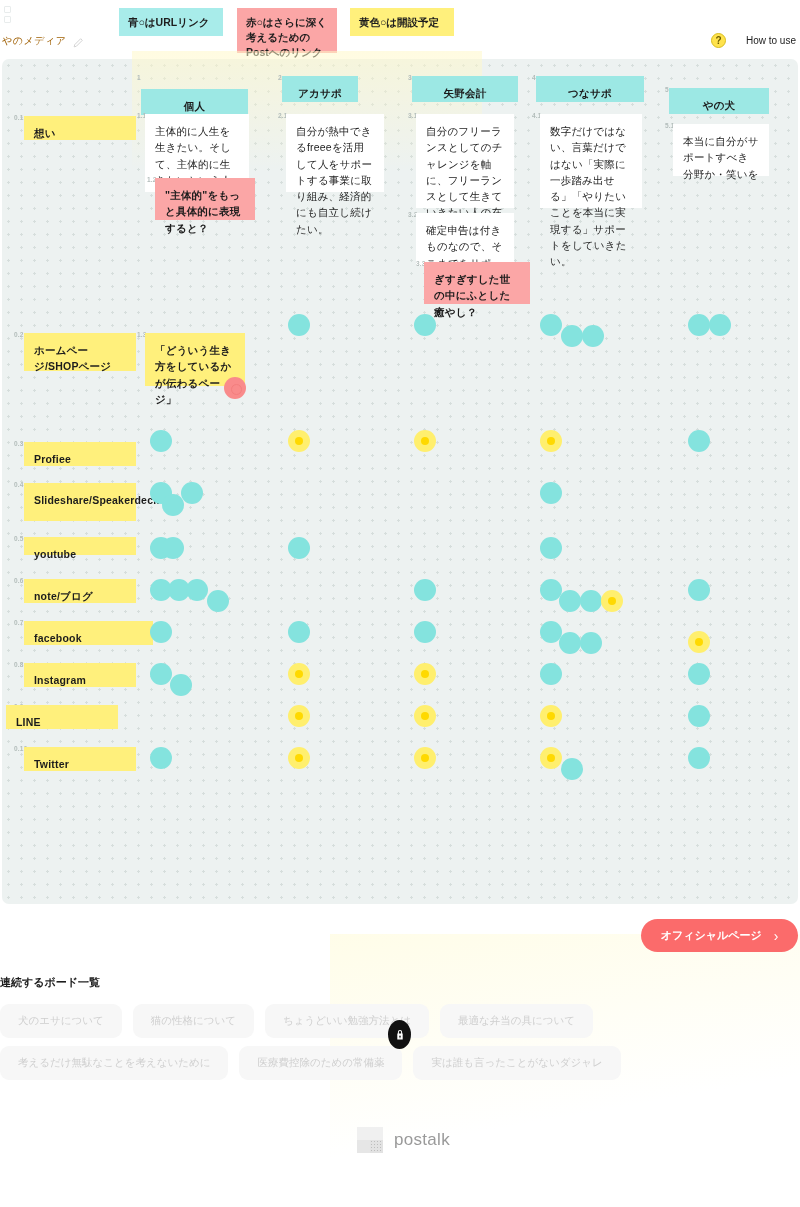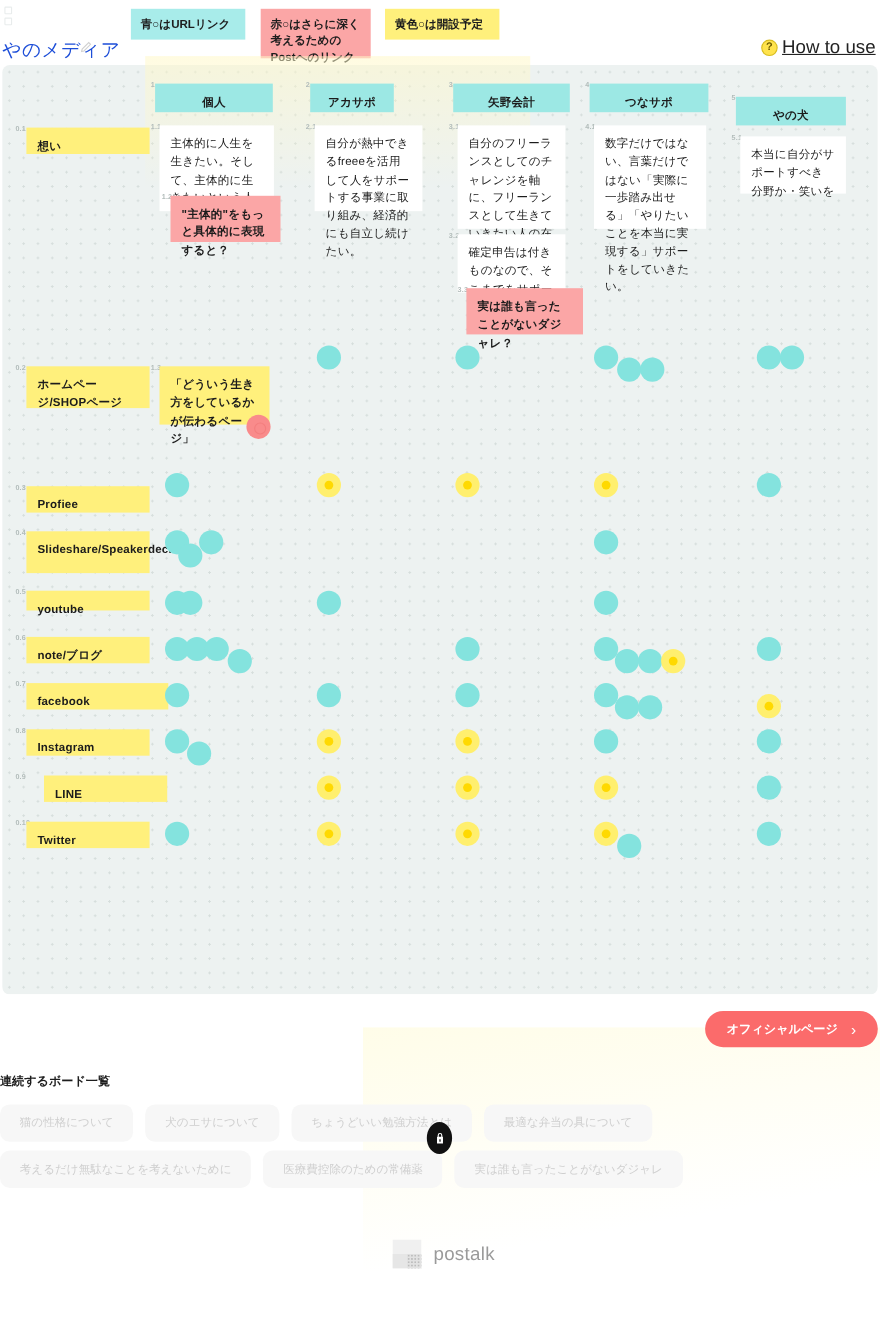--- a/index.html
+++ b/index.html
@@ -8,34 +8,34 @@
     background: #ffffff;
     font-family: "Liberation Sans", "DejaVu Sans", sans-serif;
     overflow: hidden;
   }
   #root { position: relative; width: 800px; height: 1207px; }
 
   
   .topbar { position: absolute; left: 0; top: 0; width: 800px; height: 58px; background: #fff; }
   .board-title {
     position: absolute; left: 2px; top: 34px;
-    font-size: 17px; color: #1d4ed8; letter-spacing: .5px; white-space: nowrap;
+    font-size: 10px; color: #a16207; letter-spacing: .5px; white-space: nowrap;
   }
   .pencil-icon { position: absolute; left: 72px; top: 36px; width: 13px; height: 13px; opacity: .45; }
   .ghost-tl { position: absolute; left: 4px; top: 6px; width: 10px; height: 22px; opacity: .22; }
   .ghost-tl i { display: block; width: 7px; height: 7px; border: 1px solid #9aa; margin-bottom: 3px; border-radius: 1px; }
 
   .howto { position: absolute; right: 4px; top: 33px; display: flex; align-items: center; gap: 4px; }
   .howto .qbadge {
     width: 15px; height: 15px; border-radius: 50%;
     background: #ffe34d; border: 1px solid #d8bd1f;
     font-size: 10px; font-weight: bold; color: #6b5b00;
     display: flex; align-items: center; justify-content: center; line-height: 1;
   }
-  .howto .lnk { font-size: 17px; color: #222; text-decoration: underline; white-space: nowrap; }
+  .howto .lnk { font-size: 10px; color: #222; white-space: nowrap; margin-left: 16px; }
 
   
   .legend-note {
     position: absolute; padding: 7px 9px;
     font-size: 10.5px; line-height: 1.45; color: #1d1d1d; font-weight: 700;
   }
   .legend-blue   { left: 119px; top: 8px;  width: 104px; height: 28px; background: #a8ecea; }
   .legend-red    { left: 237px; top: 8px;  width: 100px; height: 45px; background: #fba6a6; }
   .legend-yellow { left: 350px; top: 8px;  width: 104px; height: 28px; background: #fff07c; }
 
@@ -140,21 +140,21 @@
 
     <div class="legend-note legend-blue">青○はURLリンク</div>
     <div class="legend-note legend-red">赤○はさらに深く考えるためのPostへのリンク</div>
     <div class="legend-note legend-yellow">黄色○は開設予定</div>
   </div>
 
   <div class="canvas">
     <div class="canvas-glow"></div>
 
     <div class="cellnum" style="left:135px; top:15px;">1</div>
-    <div class="card cyan" style="left:139px; top:17px; width:107px; height:26px;">個人</div>
+    <div class="card cyan" style="left:139px; top:30px; width:107px; height:26px;">個人</div>
 
     <div class="cellnum" style="left:276px; top:15px;">2</div>
     <div class="card cyan" style="left:280px; top:17px; width:76px; height:26px;">アカサポ</div>
 
     <div class="cellnum" style="left:406px; top:15px;">3</div>
     <div class="card cyan" style="left:410px; top:17px; width:106px; height:26px;">矢野会計</div>
 
     <div class="cellnum" style="left:530px; top:15px;">4</div>
     <div class="card cyan" style="left:534px; top:17px; width:108px; height:26px;">つなサポ</div>
 
@@ -179,21 +179,21 @@
     <div class="cellnum" style="left:12px; top:518px;">0.6</div>
     <div class="card rowlabel" style="left:22px; top:520px; width:112px; height:24px;">note/ブログ</div>
 
     <div class="cellnum" style="left:12px; top:560px;">0.7</div>
     <div class="card rowlabel" style="left:22px; top:562px; width:129px; height:24px;">facebook</div>
 
     <div class="cellnum" style="left:12px; top:602px;">0.8</div>
     <div class="card rowlabel" style="left:22px; top:604px; width:112px; height:24px;">Instagram</div>
 
     <div class="cellnum" style="left:12px; top:644px;">0.9</div>
-    <div class="card rowlabel" style="left:38px; top:646px; width:112px; height:24px;">LINE</div>
+    <div class="card rowlabel" style="left:4px; top:646px; width:112px; height:24px;">LINE</div>
 
     <div class="cellnum" style="left:12px; top:686px;">0.10</div>
     <div class="card rowlabel" style="left:22px; top:688px; width:112px; height:24px;">Twitter</div>
 
     <div class="cellnum" style="left:135px; top:53px;">1.1</div>
     <div class="card white" style="left:143px; top:55px; width:104px; height:78px;">主体的に人生を生きたい。そして、主体的に生きたいという人をサポートしていきたい。</div>
 
     <div class="cellnum" style="left:145px; top:117px;">1.2</div>
     <div class="card pink" style="left:153px; top:119px; width:100px; height:42px;">"主体的"をもっと具体的に表現すると？</div>
 
@@ -203,21 +203,21 @@
     <div class="cellnum" style="left:276px; top:53px;">2.1</div>
     <div class="card white" style="left:284px; top:55px; width:98px; height:78px;">自分が熱中できるfreeeを活用して人をサポートする事業に取り組み、経済的にも自立し続けたい。</div>
 
     <div class="cellnum" style="left:406px; top:53px;">3.1</div>
     <div class="card white" style="left:414px; top:55px; width:98px; height:94px;">自分のフリーランスとしてのチャレンジを軸に、フリーランスとして生きていきたい人の在り方・やり方をサポートしていきたい。</div>
 
     <div class="cellnum" style="left:406px; top:152px;">3.2</div>
     <div class="card white" style="left:414px; top:154px; width:98px; height:53px;">確定申告は付きものなので、そこまでをサポートできる。</div>
 
     <div class="cellnum" style="left:414px; top:201px;">3.3</div>
-    <div class="card pink" style="left:422px; top:203px; width:106px; height:42px;">実は誰も言ったことがないダジャレ？</div>
+    <div class="card pink" style="left:422px; top:203px; width:106px; height:42px;">ぎすぎすした世の中にふとした癒やし？</div>
 
     <div class="cellnum" style="left:530px; top:53px;">4.1</div>
     <div class="card white" style="left:538px; top:55px; width:102px; height:94px;">数字だけではない、言葉だけではない「実際に一歩踏み出せる」「やりたいことを本当に実現する」サポートをしていきたい。</div>
 
     <div class="cellnum" style="left:663px; top:63px;">5.1</div>
     <div class="card white" style="left:671px; top:65px; width:96px; height:52px;">本当に自分がサポートすべき分野か・笑いを</div>
 
     <div id="dot-layer">
         <div class="dot cyan" style="left: 286px; top: 255px;"></div>
         <div class="dot cyan" style="left: 412px; top: 255px;"></div>
@@ -279,22 +279,22 @@
   <div class="footer">
     <div class="footer-glow"></div>
 
     <div class="official-btn">
       <span>オフィシャルページ</span>
       <span class="chev">›</span>
     </div>
 
     <div class="boards-title">連続するボード一覧</div>
     <div class="chips" id="chip-layer">
+        <div class="chip">犬のエサについて</div>
         <div class="chip">猫の性格について</div>
-        <div class="chip">犬のエサについて</div>
         <div class="chip">ちょうどいい勉強方法とは</div>
         <div class="chip">最適な弁当の具について</div>
         <div class="chip">考えるだけ無駄なことを考えないために</div>
         <div class="chip">医療費控除のための常備薬</div>
         <div class="chip">実は誰も言ったことがないダジャレ</div>
       </div>
   </div>
 
   <div class="lockbadge">
     <svg viewBox="0 0 24 24" width="12" height="12" fill="#fff">

